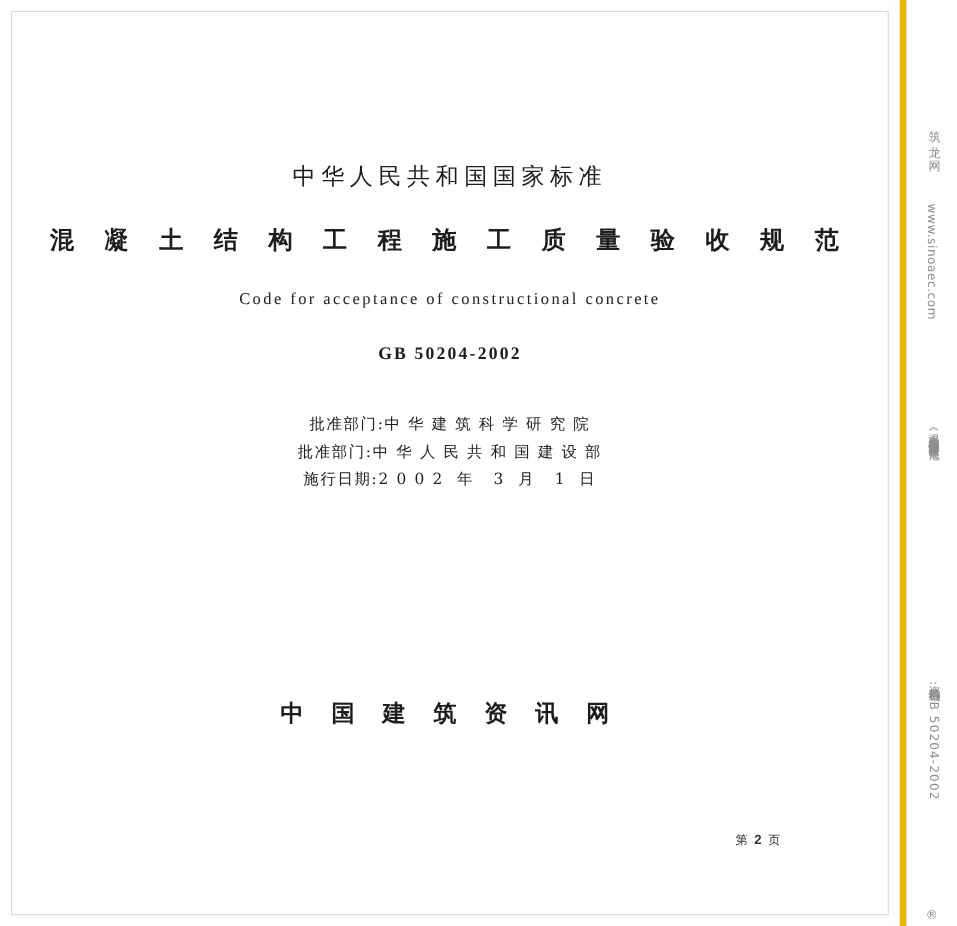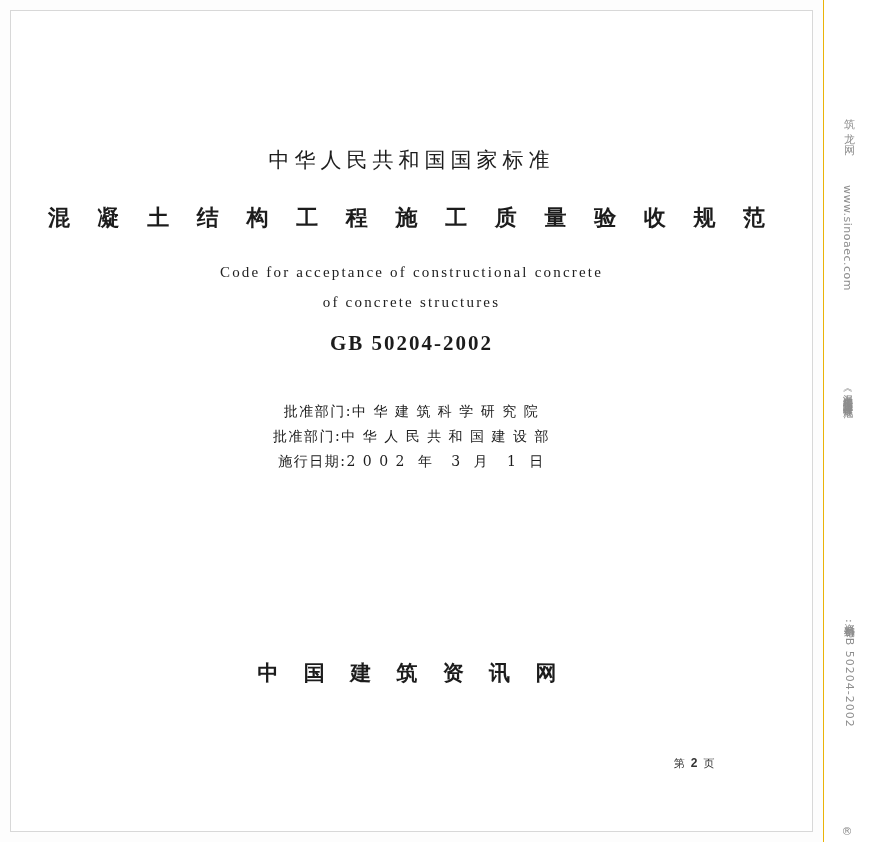--- a/index.html
+++ b/index.html
@@ -20,21 +20,21 @@
     background: #ffffff;
   }
   
   .sheet {
     position: absolute;
     left: 0;
     top: 0;
     width: 824px;
     height: 842px;
     background: #fdfdfd;
-    border-right: 1px solid #eab308;
+    border-right: 6px solid #eab308;
     box-sizing: border-box;
   }
   .sheet-inner {
     position: absolute;
     left: 10px;
     top: 10px;
     right: 10px;
     bottom: 10px;
     border: 1px solid #d8d8d8;
     background: #ffffff;
@@ -69,22 +69,22 @@
     color: #212121;
   }
   .t-en2 {
     margin-top: 13px;
     font-size: 15px;
     letter-spacing: 2.2px;
     font-family: "Liberation Serif", serif;
     color: #212121;
   }
   .t-code {
-    margin-top: 20px;
-    font-size: 21px;
+    margin-top: 32px;
+    font-size: 16px;
     font-weight: bold;
     letter-spacing: 2px;
     font-family: "Liberation Serif", serif;
   }
   .meta {
     margin-top: 43px;
     font-size: 14px;
     line-height: 25px;
     letter-spacing: 1.5px;
     font-family: "DejaVu Serif", serif;
@@ -155,21 +155,20 @@
   <div class="sheet">
     <div class="sheet-inner">
 
       <div class="content">
         <div class="t-national">中华人民共和国国家标准</div>
 
         <div class="t-title">混 凝 土 结 构 工 程 施 工 质 量 验 收 规 范</div>
 
         <div class="t-en1">Code for acceptance of constructional concrete</div>
 
-        <div class="t-en2">of concrete structures</div>
 
         <div class="t-code">GB   50204-2002</div>
 
         <div class="meta">
           <div>批准部门:中 华 建 筑 科 学 研 究 院</div>
           <div>批准部门:中 华 人 民 共 和 国 建 设 部</div>
           <div>施行日期:2 0 0 2  年   3  月   1  日</div>
         </div>
 
         <div class="t-publisher">中 国 建 筑 资 讯 网</div>

